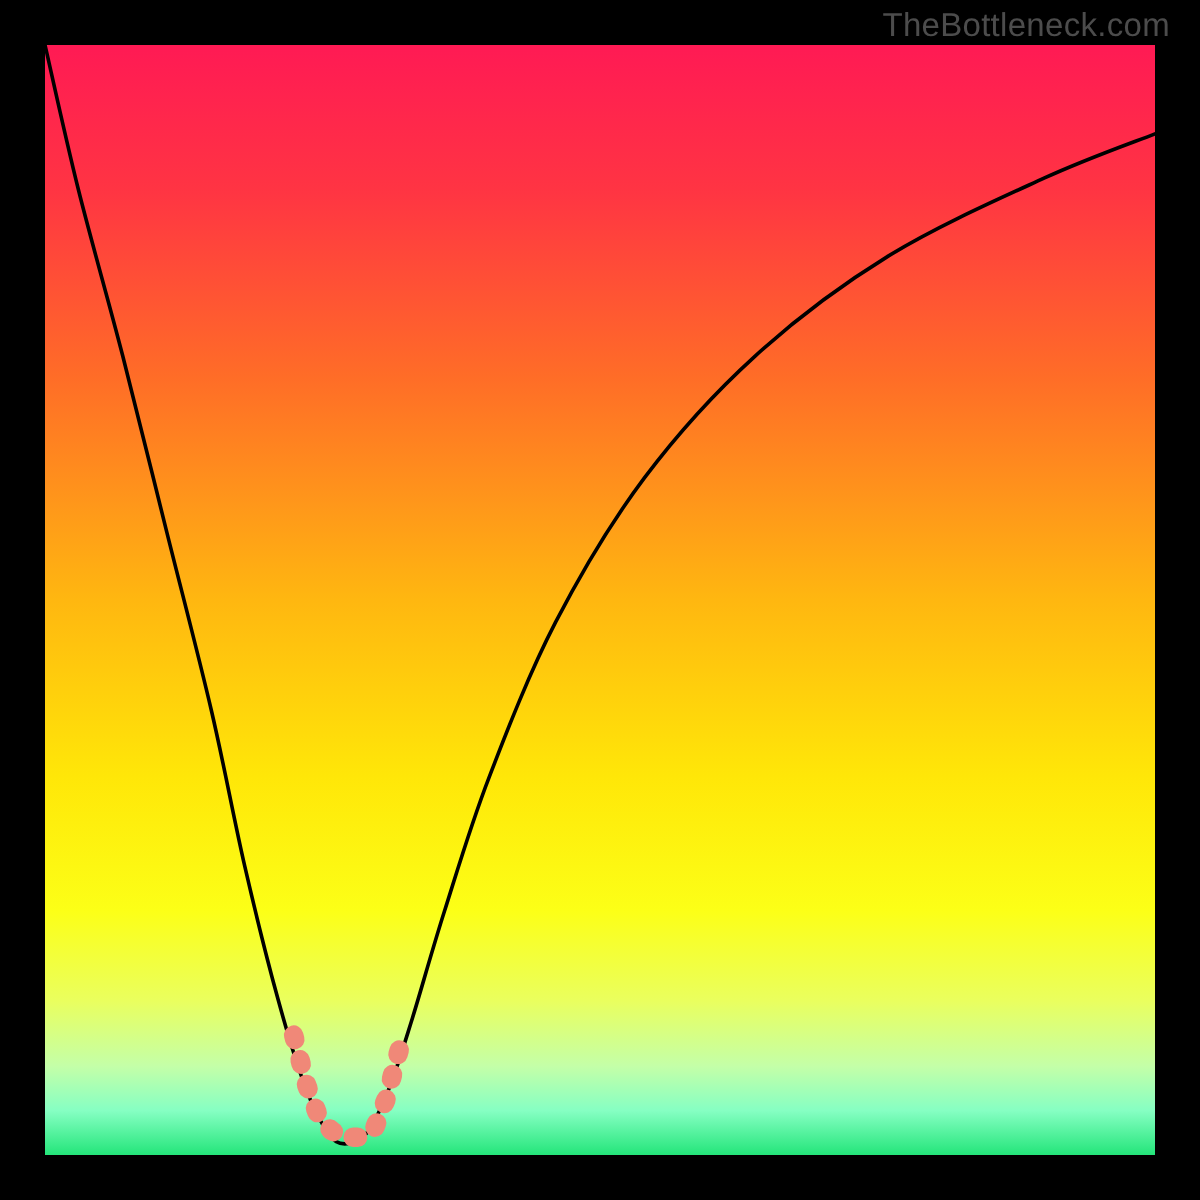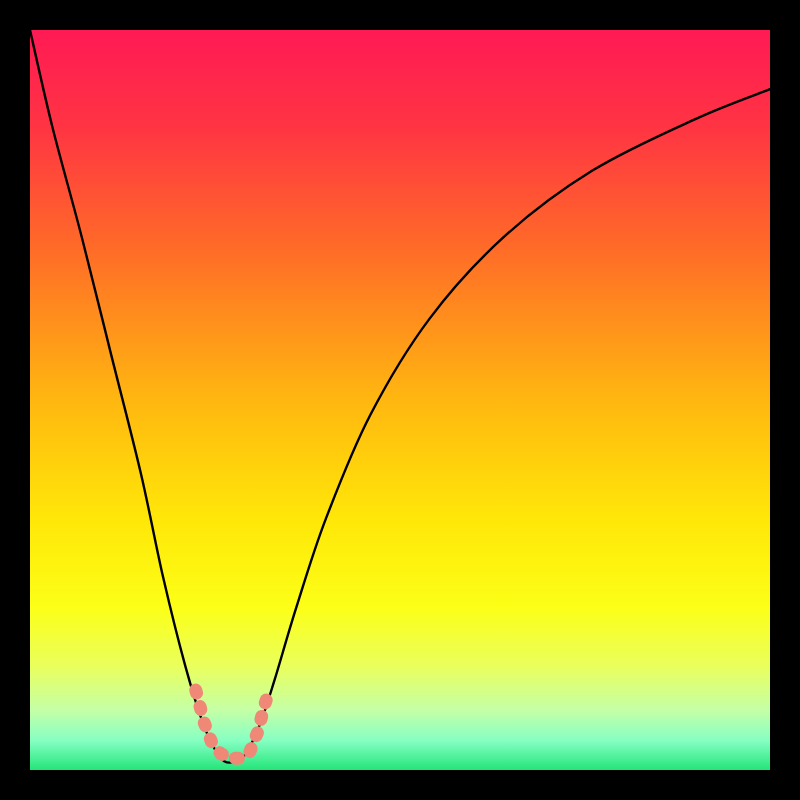--- a/index.html
+++ b/index.html
@@ -49,20 +49,21 @@
     font-size: 22px;
     letter-spacing: 0.2px;
     font-weight: 400;
   }
 </style>
 </head>
 <body>
 
 <div class="frame">
 
+  <div class="watermark">TheBottleneck.com</div>
 
   <div class="plot">
     <svg class="gradient" viewBox="0 0 740 740" preserveAspectRatio="none">
       <defs>
         <linearGradient id="bg" x1="0" y1="0" x2="0" y2="1">
             <stop offset="0%" stop-color="#ff1a54"></stop>
             <stop offset="13%" stop-color="#ff3443"></stop>
             <stop offset="30%" stop-color="#ff6d27"></stop>
             <stop offset="50%" stop-color="#ffb710"></stop>
             <stop offset="66%" stop-color="#ffe708"></stop>

